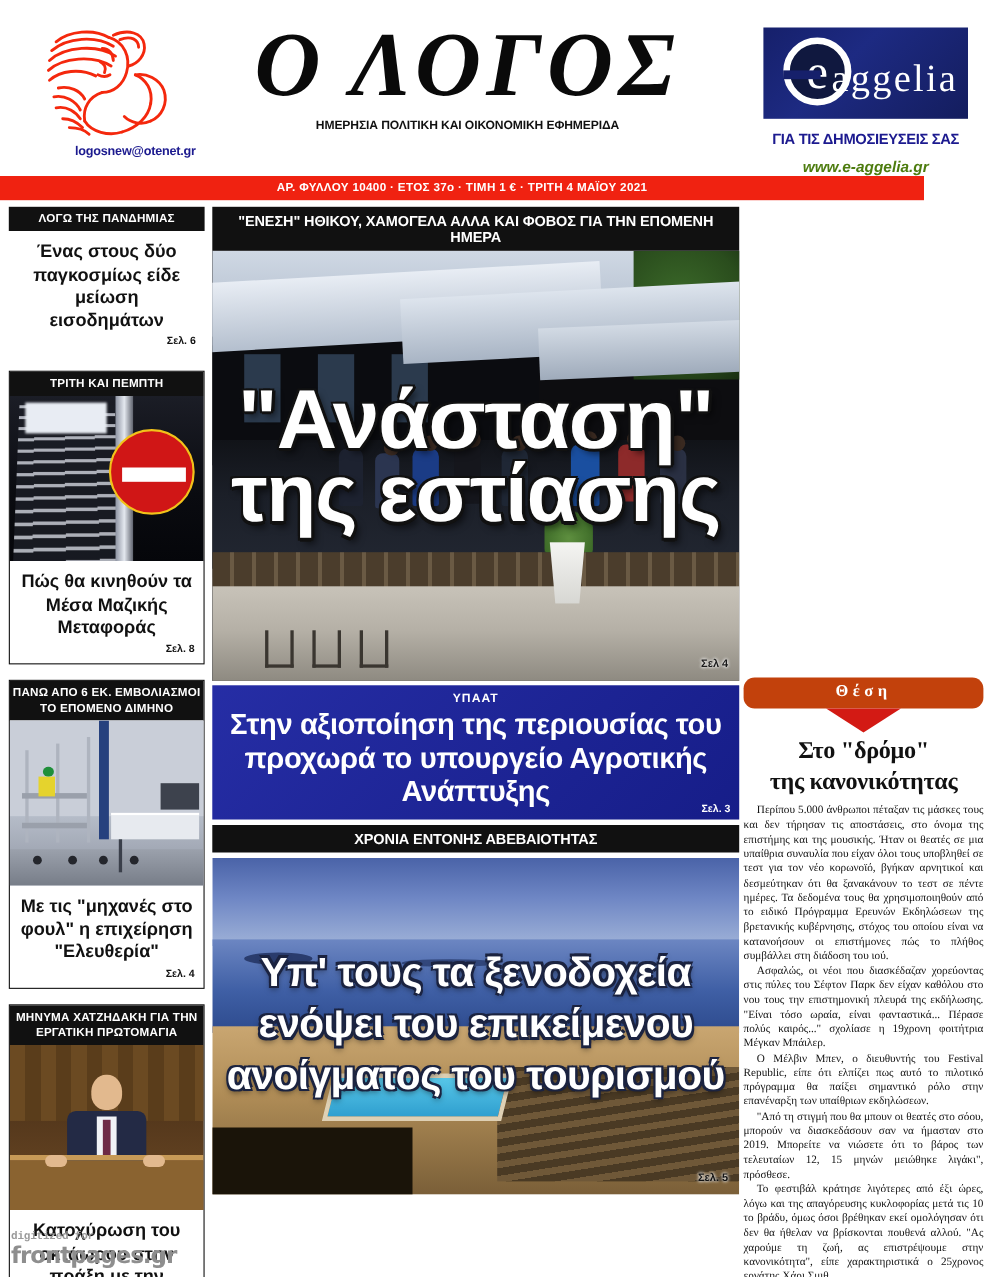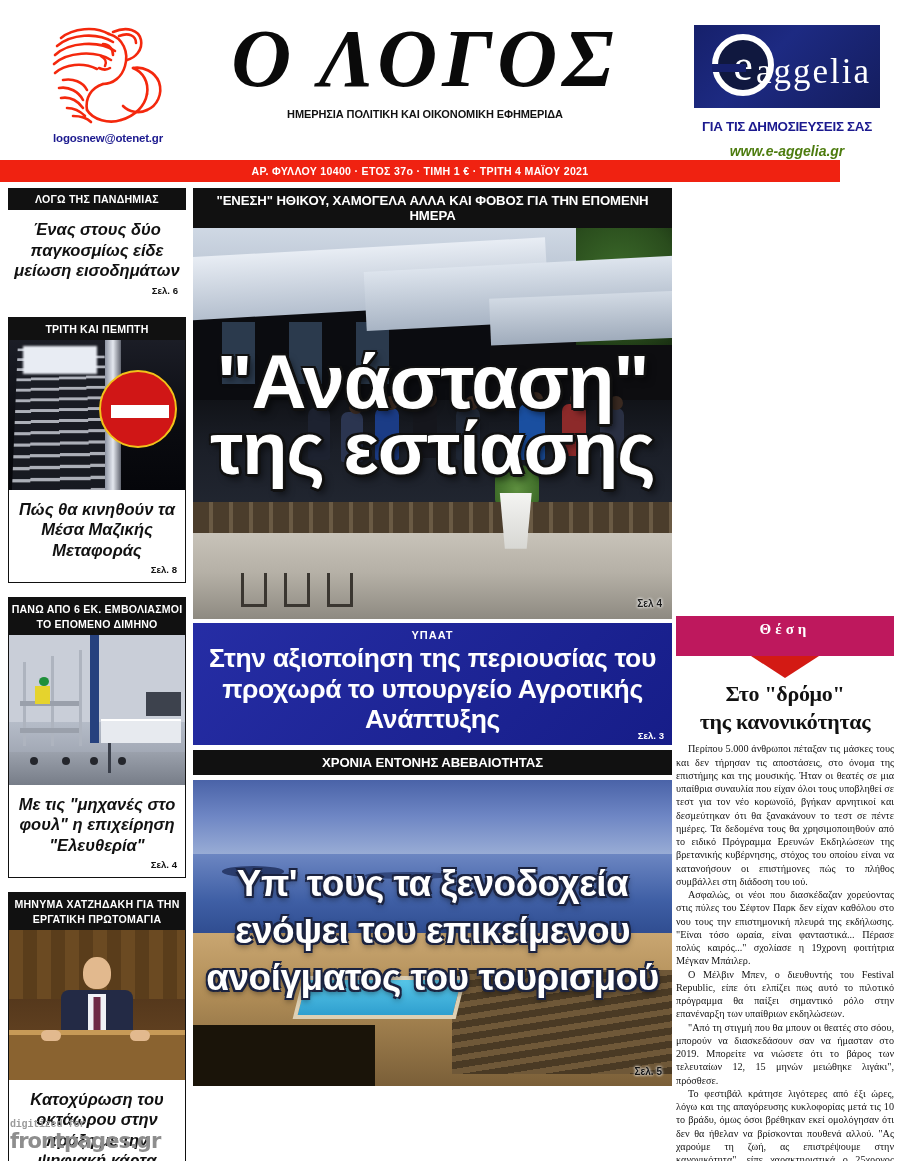--- a/index.html
+++ b/index.html
@@ -6,21 +6,21 @@
   html, body {
     width: 900px; height: 1161px;
     background: #ffffff;
     font-family: "Liberation Sans", sans-serif;
     overflow: hidden;
   }
   .page { position: relative; width: 900px; height: 1161px; background:#fff; }
 
   
   .masthead { position:relative; height:158px; width:900px; }
-  .logo-block { position:absolute; left:28px; top:22px; width:160px; text-align:center; }
+  .logo-block { position:absolute; left:18px; top:22px; width:160px; text-align:right; }
   .logo-figure { width:130px; height:108px; margin:0 auto; position:relative; }
   .logo-email { font-size:11.5px; font-weight:bold; color:#1c1a8f; letter-spacing:-0.2px; margin-top:2px; }
   .title-block { position:absolute; left:190px; top:18px; width:470px; text-align:center; }
   .paper-title {
     font-family:"Liberation Serif", serif;
     font-size:83px; font-weight:bold; font-style:italic;
     letter-spacing:5px; line-height:0.98; color:#0a0a0a;
   }
   .paper-sub {
     font-size:11px; font-weight:bold; color:#111; letter-spacing:-0.1px;
@@ -70,21 +70,21 @@
   .lbox { border:1px solid #111; background:#fff; margin-bottom:14px; }
   .lbox.first { border:none; }
   .lbox-kicker {
     background:#111; color:#fff; text-align:center;
     font-size:10.6px; font-weight:bold; letter-spacing:0.2px;
     padding:4px 2px 4px; line-height:1.35;
   }
   .lbox-photo { width:100%; height:150px; position:relative; overflow:hidden; }
   .lbox-title {
     text-align:center; font-size:16.5px; font-weight:bold; color:#111;
-    line-height:1.24; padding:9px 6px 2px;font-style:italic;
+    line-height:1.24; padding:9px 6px 2px;
   }
   .lbox-page { text-align:right; font-size:9.6px; font-weight:bold; color:#111; padding:2px 8px 7px; }
 
   
   .ph-escalator { background:linear-gradient(180deg,#1b1d26 0%,#0a0b10 60%,#05060a 100%); }
   .esc-stairs { position:absolute; left:6px; top:4px; width:92px; height:142px;
      background: repeating-linear-gradient(178deg,#c9ccd6 0px,#c9ccd6 3px,#1a1c24 3px,#1a1c24 11px);
      transform: perspective(120px) rotateX(6deg); opacity:.85; }
   .esc-glow { position:absolute; left:14px; top:6px; width:74px; height:28px; background:#e8ecf3; filter:blur(1px); }
   .esc-rail { position:absolute; left:96px; top:0; width:16px; height:150px; background:linear-gradient(90deg,#8d93a2,#e4e8ef,#60646f); }
@@ -199,22 +199,22 @@
     position:absolute; left:0; top:26%; width:100%; text-align:center;
     font-size:37px; font-weight:bold; color:#fff; line-height:1.28; letter-spacing:-0.5px;
     text-shadow: 2px 2px 0 #1b2340, -2px -2px 0 #1b2340, 2px -2px 0 #1b2340, -2px 2px 0 #1b2340,
                  0 3px 6px rgba(0,0,0,.6);
   }
   .tourism-page { position:absolute; right:10px; bottom:9px; font-size:10px; font-weight:bold; color:#111;
      text-shadow:0 0 3px #fff,0 0 3px #fff; }
 
   
   .thesi-head { position:relative; }
-  .thesi-bar { background:#be185d; color:#fff; text-align:center; padding:5px 0 18px;
-     font-family:"Liberation Serif", serif; font-size:15px; font-weight:bold; letter-spacing:4px; }
+  .thesi-bar { background:#c2410c; color:#fff; text-align:center; padding:5px 0 6px;
+     font-family:"Liberation Serif", serif; font-size:15px; font-weight:bold; letter-spacing:4px;border-radius:10px; }
   .thesi-tri { width:0; height:0; margin:0 auto;
      border-left:34px solid transparent; border-right:34px solid transparent;
      border-top:22px solid #d31a14; }
   .thesi-title {
     text-align:center; font-family:"Liberation Serif", serif;
     font-size:22px; font-weight:bold; line-height:1.26; color:#111; margin-top:2px; letter-spacing:-0.3px;
   }
   .thesi-body {
     font-family:"Liberation Serif", serif; font-size:10.2px; line-height:1.30;
     text-align:justify; color:#111; margin-top:7px; hyphens:auto;

